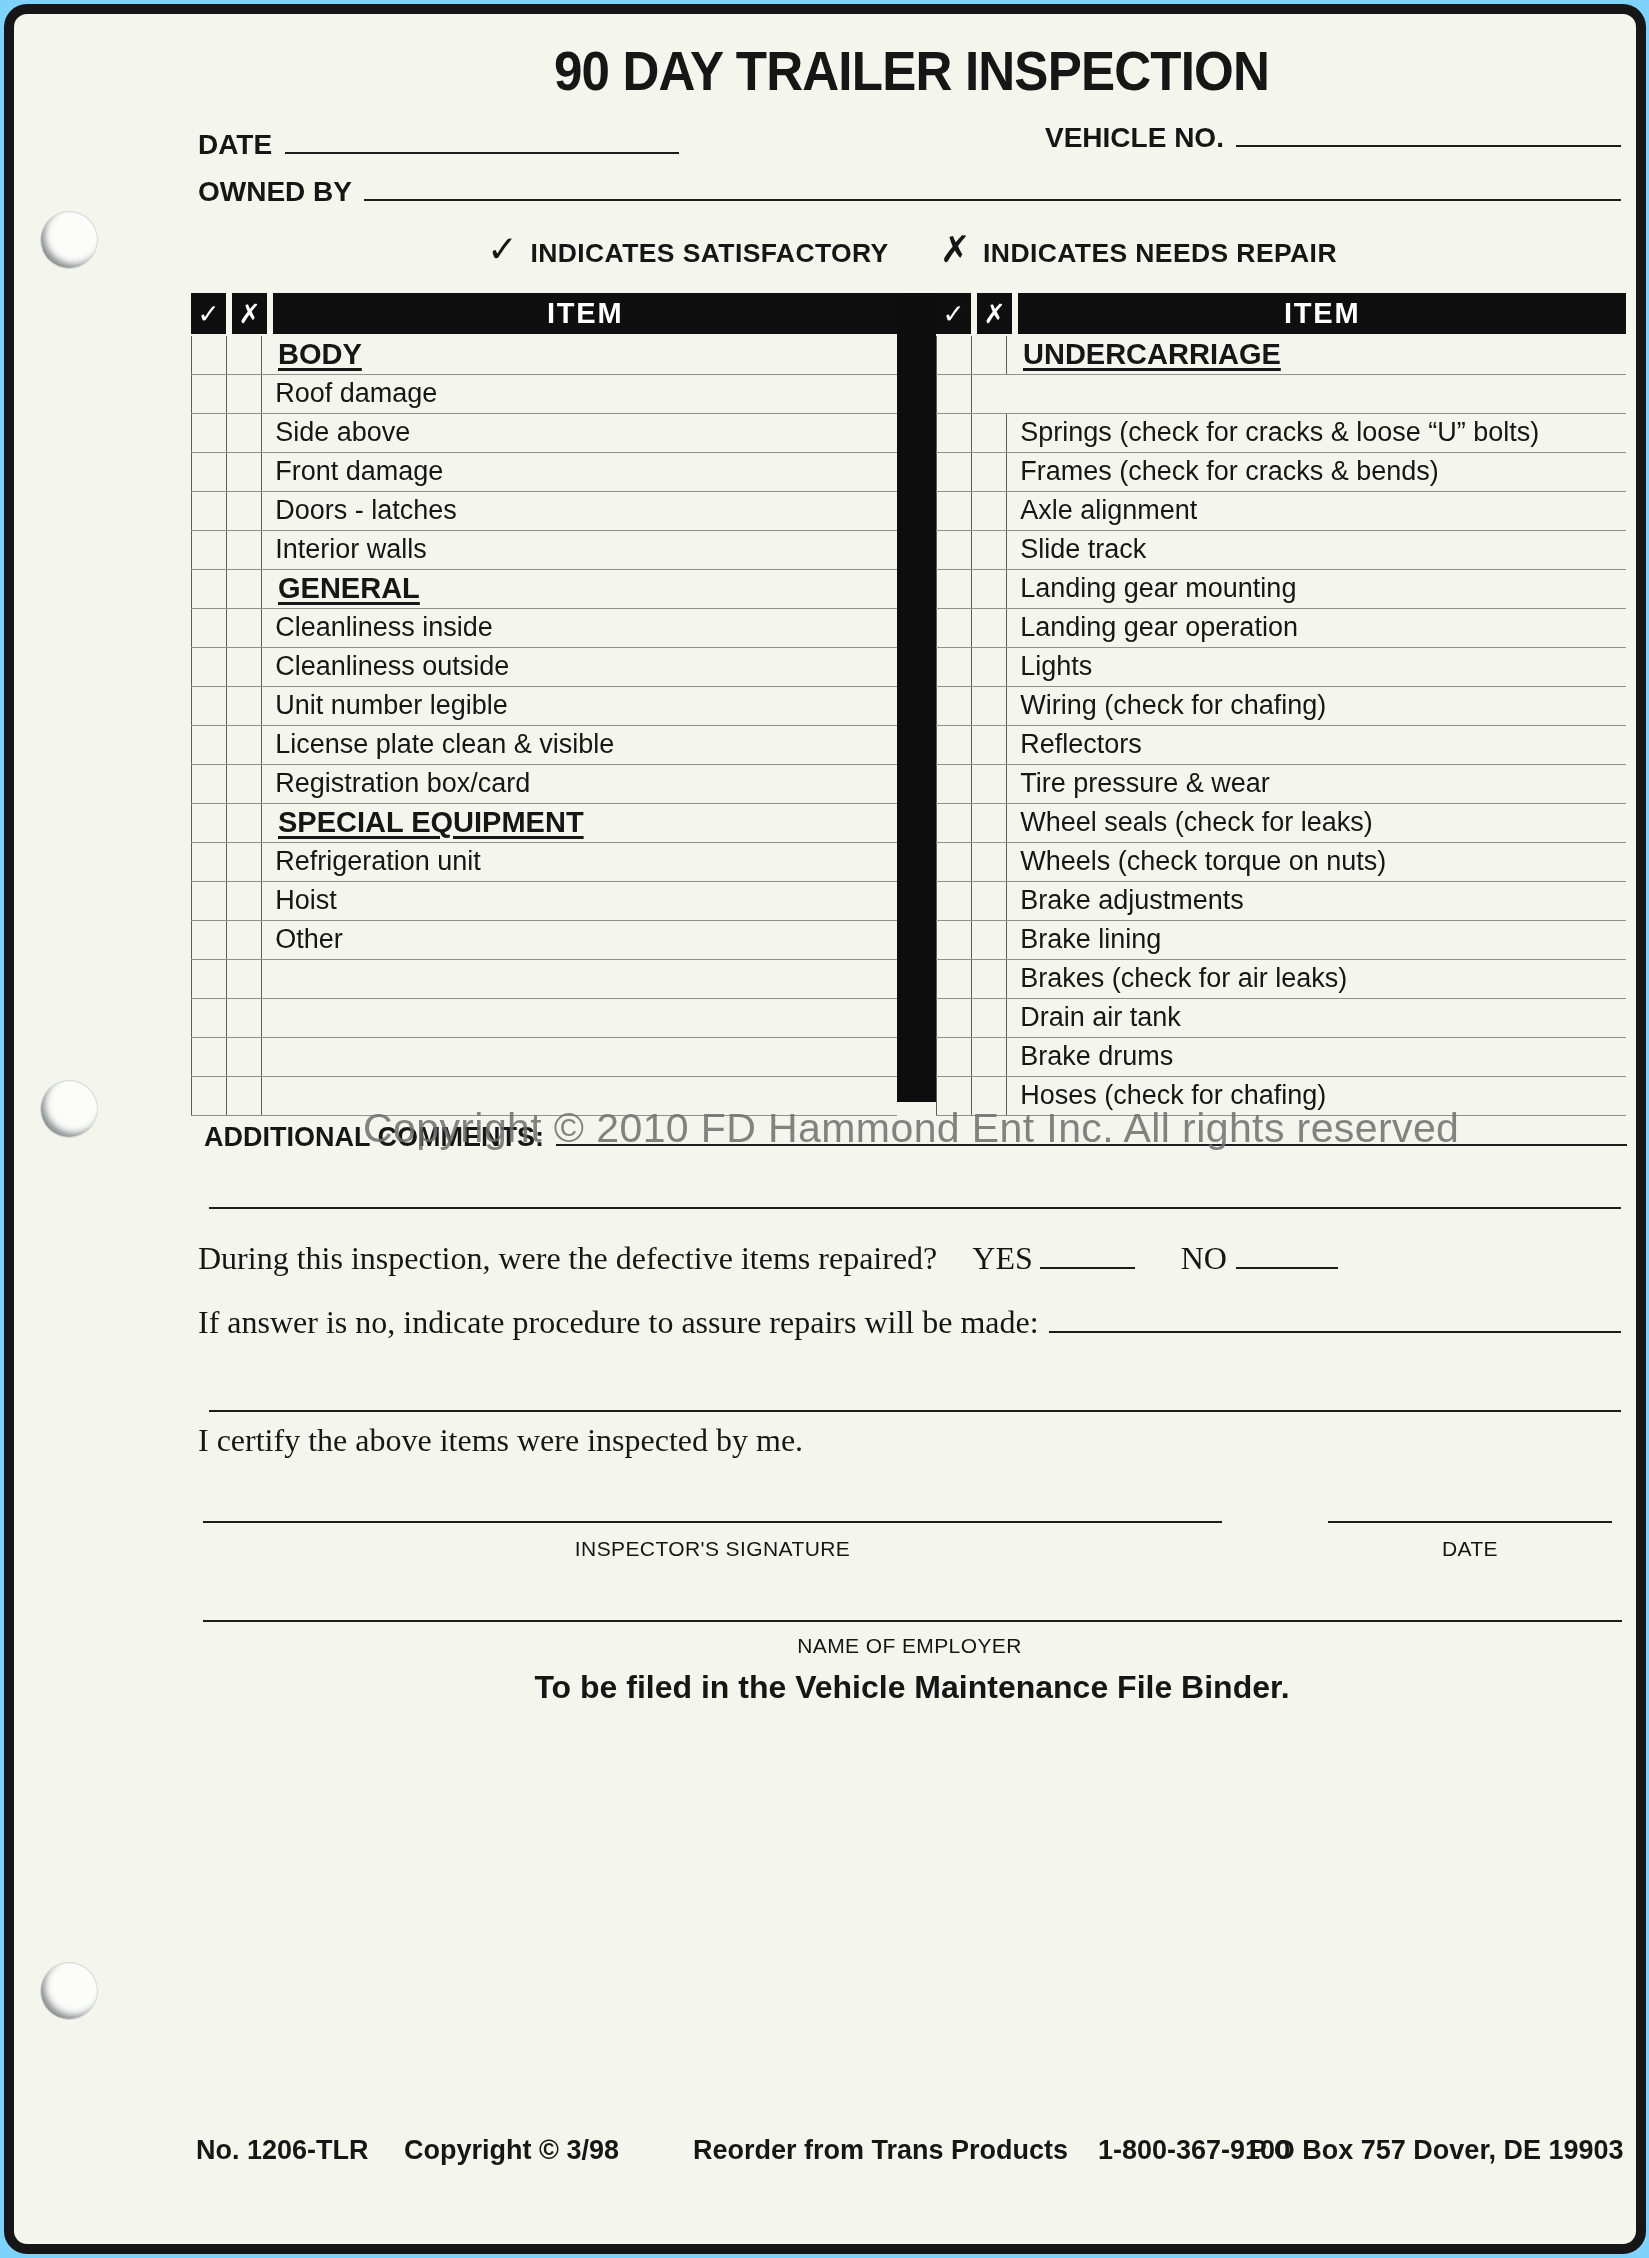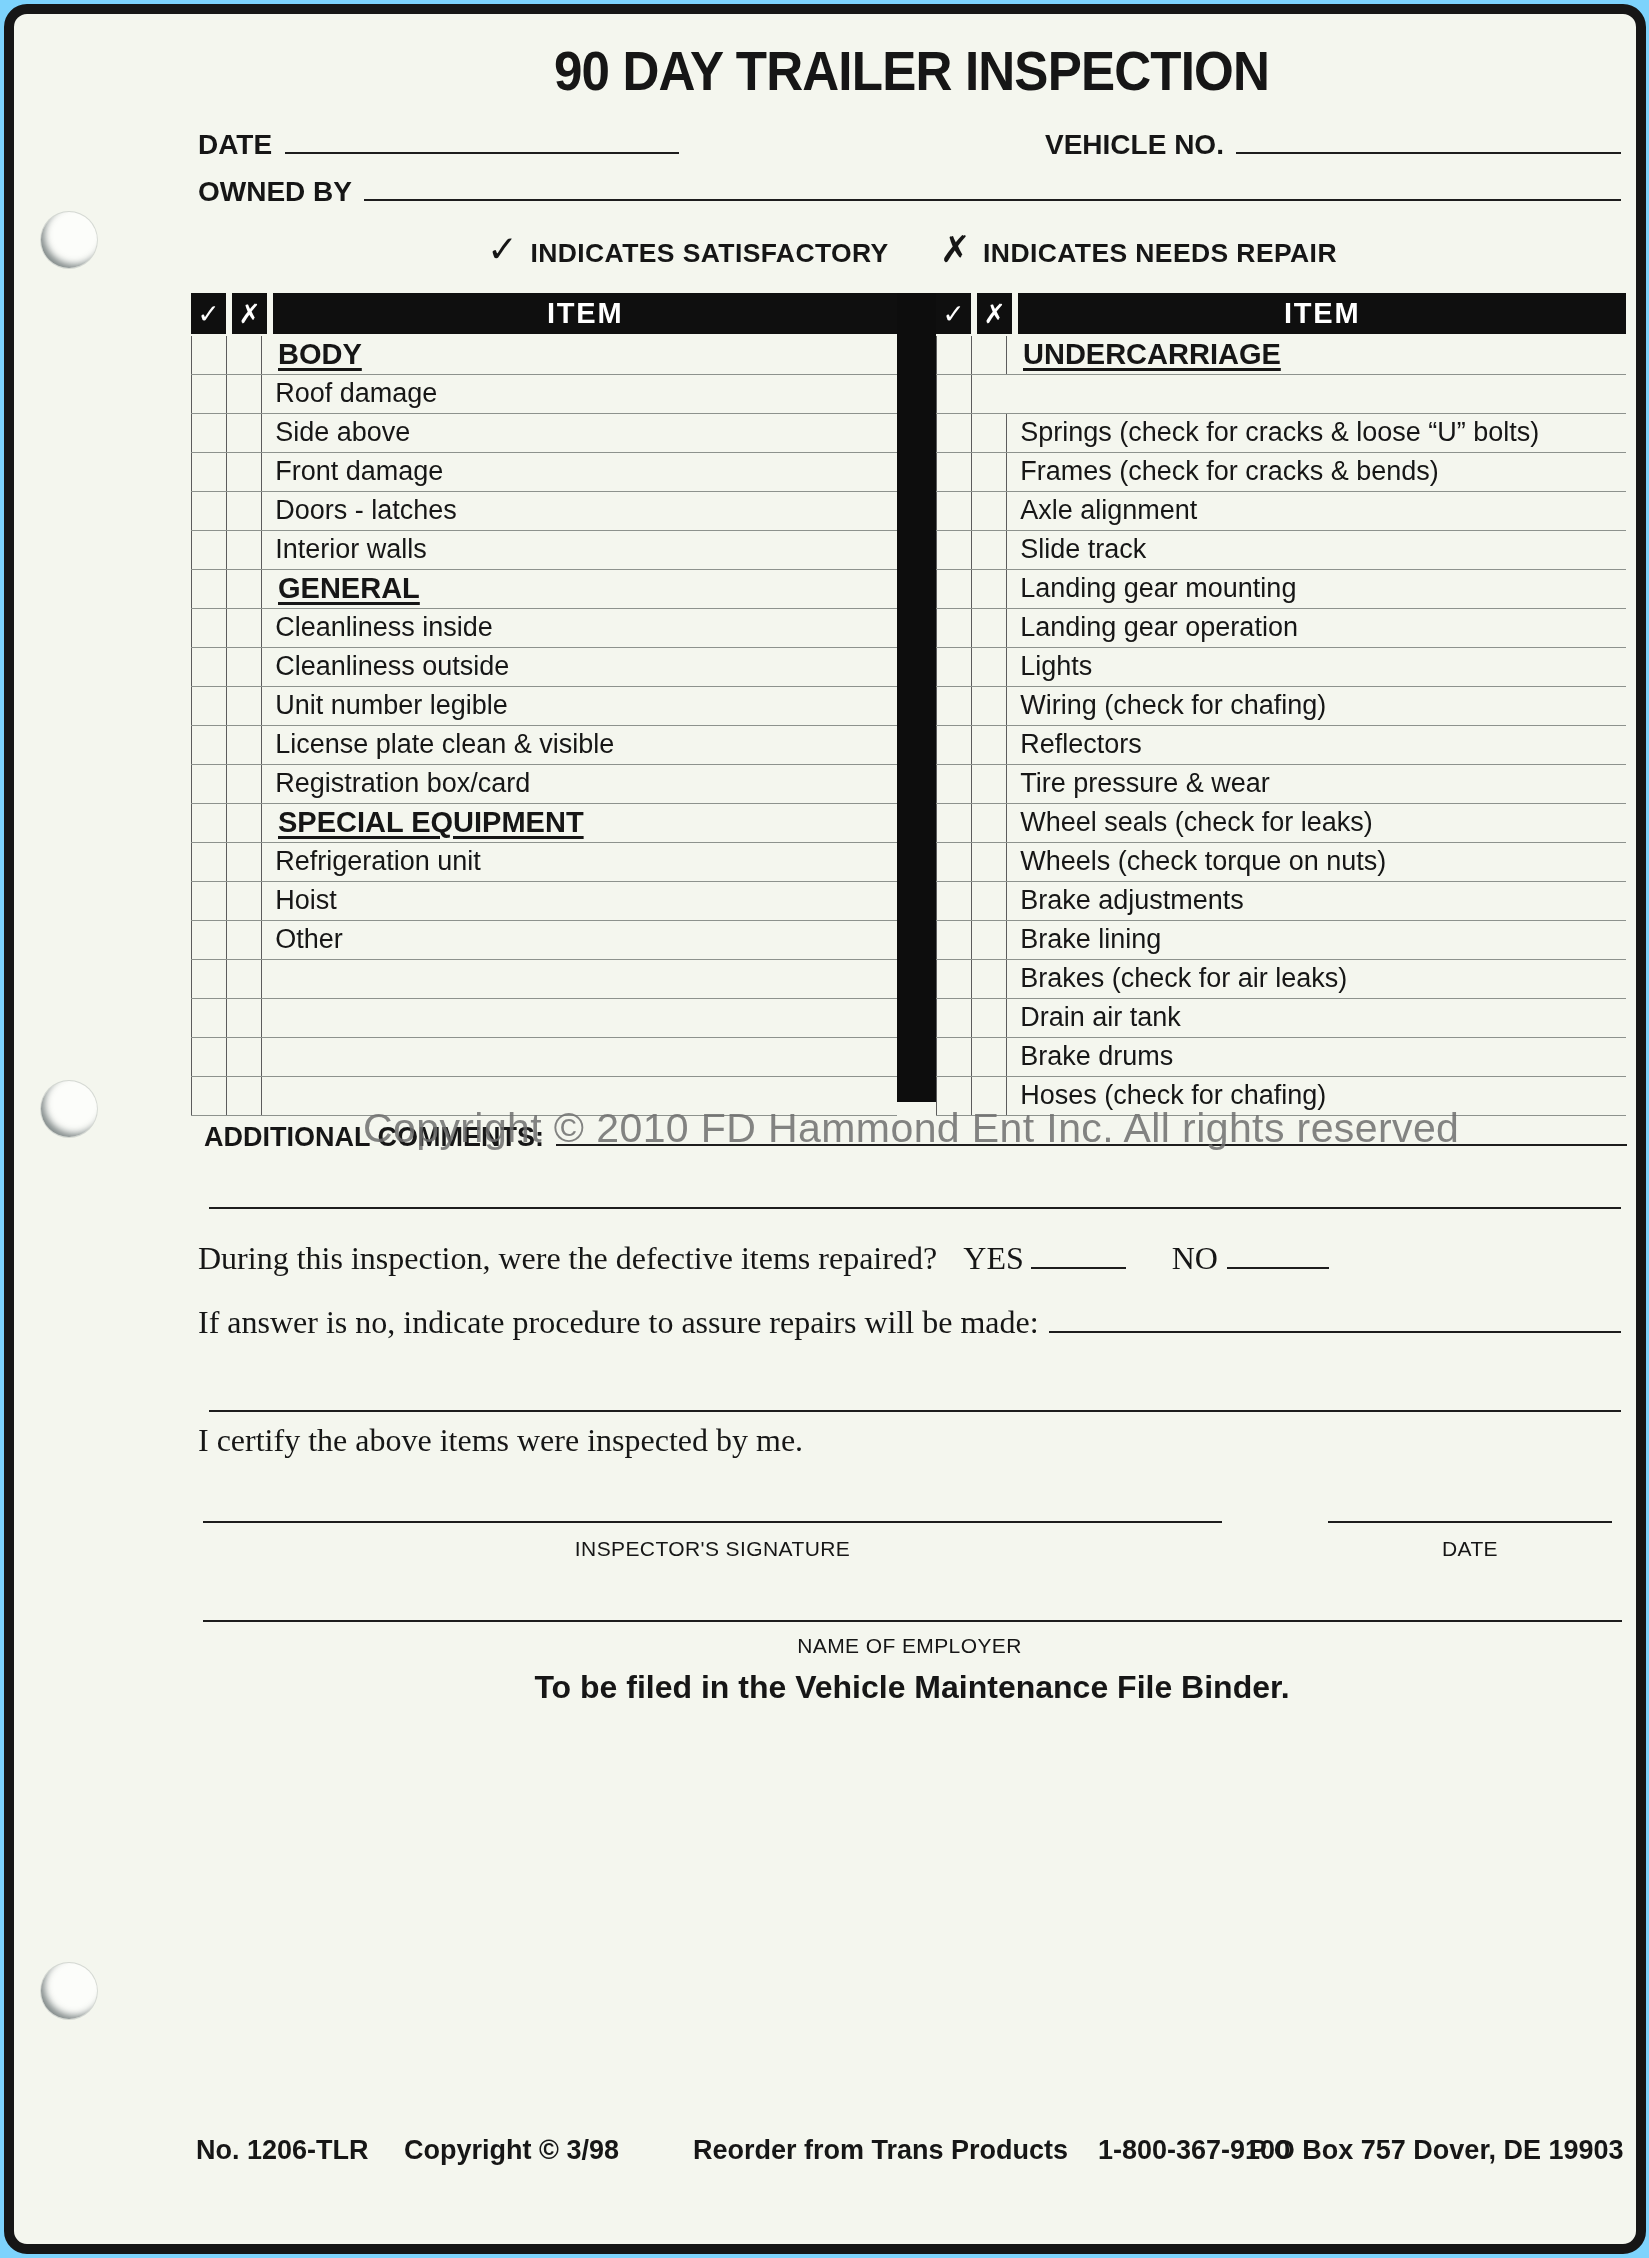--- a/index.html
+++ b/index.html
@@ -62,21 +62,21 @@
   <div class="hole" style="left:41px;top:1963px;"></div>
 
   <div class="title">
     <span>90 DAY TRAILER INSPECTION</span>
   </div>
 
   <div class="fieldrow" style="left:198px;top:129px;width:481px;">
     <span class="flabel">DATE</span>
     <span class="wline grow"></span>
   </div>
-  <div class="fieldrow" style="left:1045px;top:129px;width:576px;">
+  <div class="fieldrow" style="left:1045px;top:122px;width:576px;">
     <span class="flabel">VEHICLE NO.</span>
     <span class="wline grow"></span>
   </div>
 
   <div class="fieldrow" style="left:198px;top:176px;width:1423px;">
     <span class="flabel">OWNED BY</span>
     <span class="wline grow"></span>
   </div>
 
   <div class="legend">
@@ -314,21 +314,21 @@
   <div class="watermark">Copyright © 2010 FD Hammond Ent Inc. All rights reserved</div>
 
   <div class="fieldrow" style="left:204px;top:1122px;width:1423px;">
     <span class="flabel" style="font-size:27px;">ADDITIONAL COMMENTS:</span>
     <span class="wline grow"></span>
   </div>
   <div class="hline" style="left:209px;top:1207px;width:1412px;"></div>
 
   <div class="qrow" style="left:198px;top:1240px;">
     <span class="serif">During this inspection, were the defective items repaired?</span>
-    <span class="serif" style="margin-left:26px;">YES</span>
+    <span class="serif" style="margin-left:35px;">YES</span>
     <span class="bline" style="width:95px;margin-left:7px;"></span>
     <span class="serif" style="margin-left:46px;">NO</span>
     <span class="bline" style="width:102px;margin-left:8.8px;"></span>
   </div>
 
   <div class="qrow" style="left:198px;top:1304px;width:1423px;">
     <span class="serif">If answer is no, indicate procedure to assure repairs will be made:</span>
     <span class="bline grow" style="margin-left:10.6px;"></span>
   </div>
   <div class="hline" style="left:209px;top:1410px;width:1412px;"></div>

